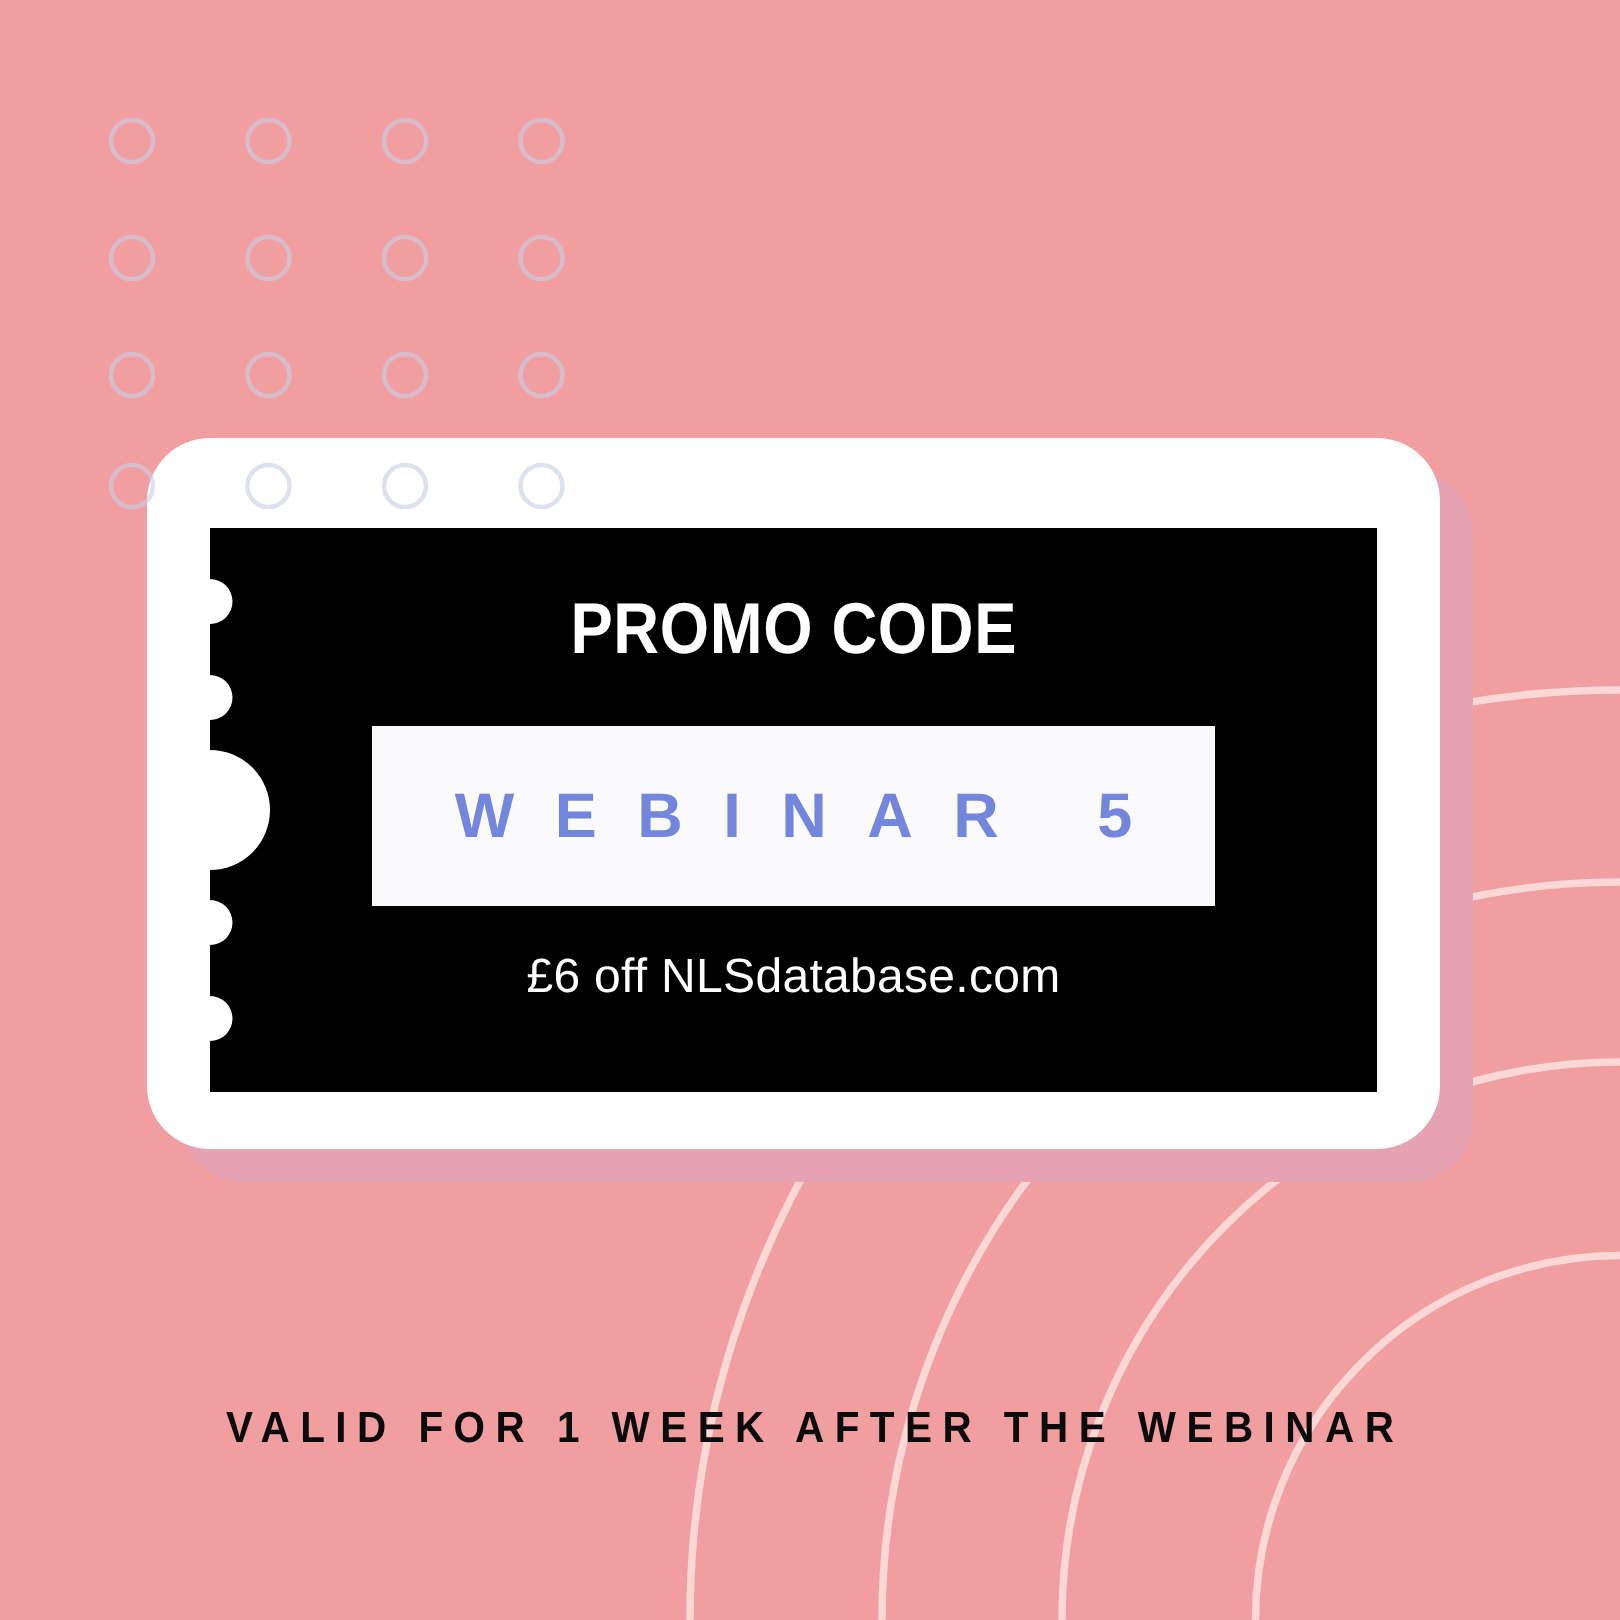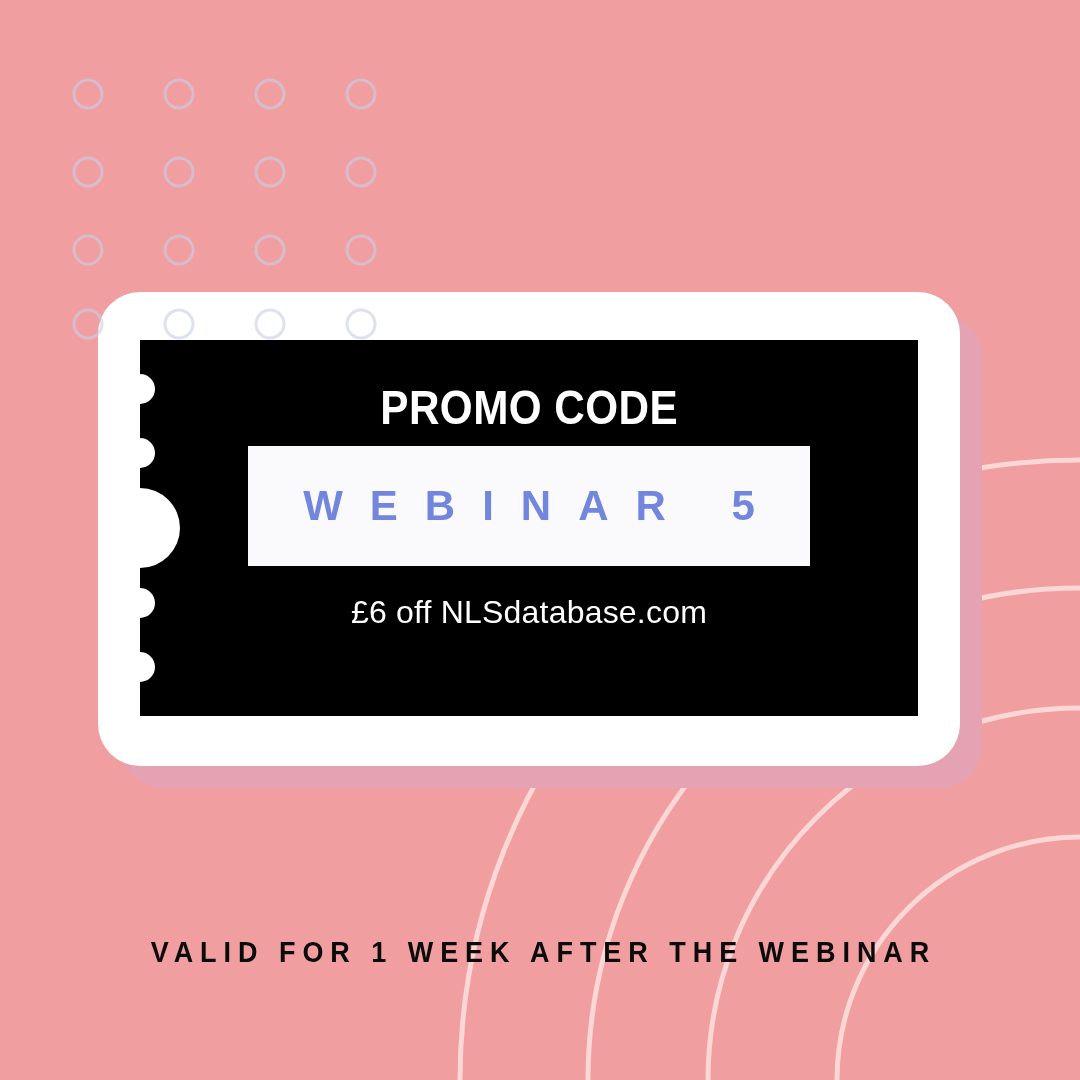--- a/index.html
+++ b/index.html
@@ -41,21 +41,21 @@
     left:98px; top:292px;
     width:862px; height:474px;
     background:#FFFFFF;
     border-radius:42px;
     z-index:3;
   }
 
   
   .ticket-wrap {
     position:absolute;
-    left:140px; top:340px;
+    left:140px; top:352px;
     width:778px; height:368px;
     z-index:3;
   }
   .ticket-svg { display:block; width:778px; height:376px; }
 
   .ticket-content {
     position:absolute; inset:0;
     display:flex;
     flex-direction:column;
     align-items:center;
@@ -68,21 +68,21 @@
     font-weight:bold;
     color:#FFFFFF;
     letter-spacing:0.5px;
     line-height:1;
     white-space:nowrap;
     transform:scaleX(0.88);
     transform-origin:center;
   }
 
   .code-box {
-    margin-top:14px;
+    margin-top:40px;
     width:562px; height:120px;
     background:#FAFAFC;
     display:flex;
     align-items:center;
     justify-content:center;
   }
 
   .code-text {
     font-family:"Liberation Sans", sans-serif;
     font-size:42px;

